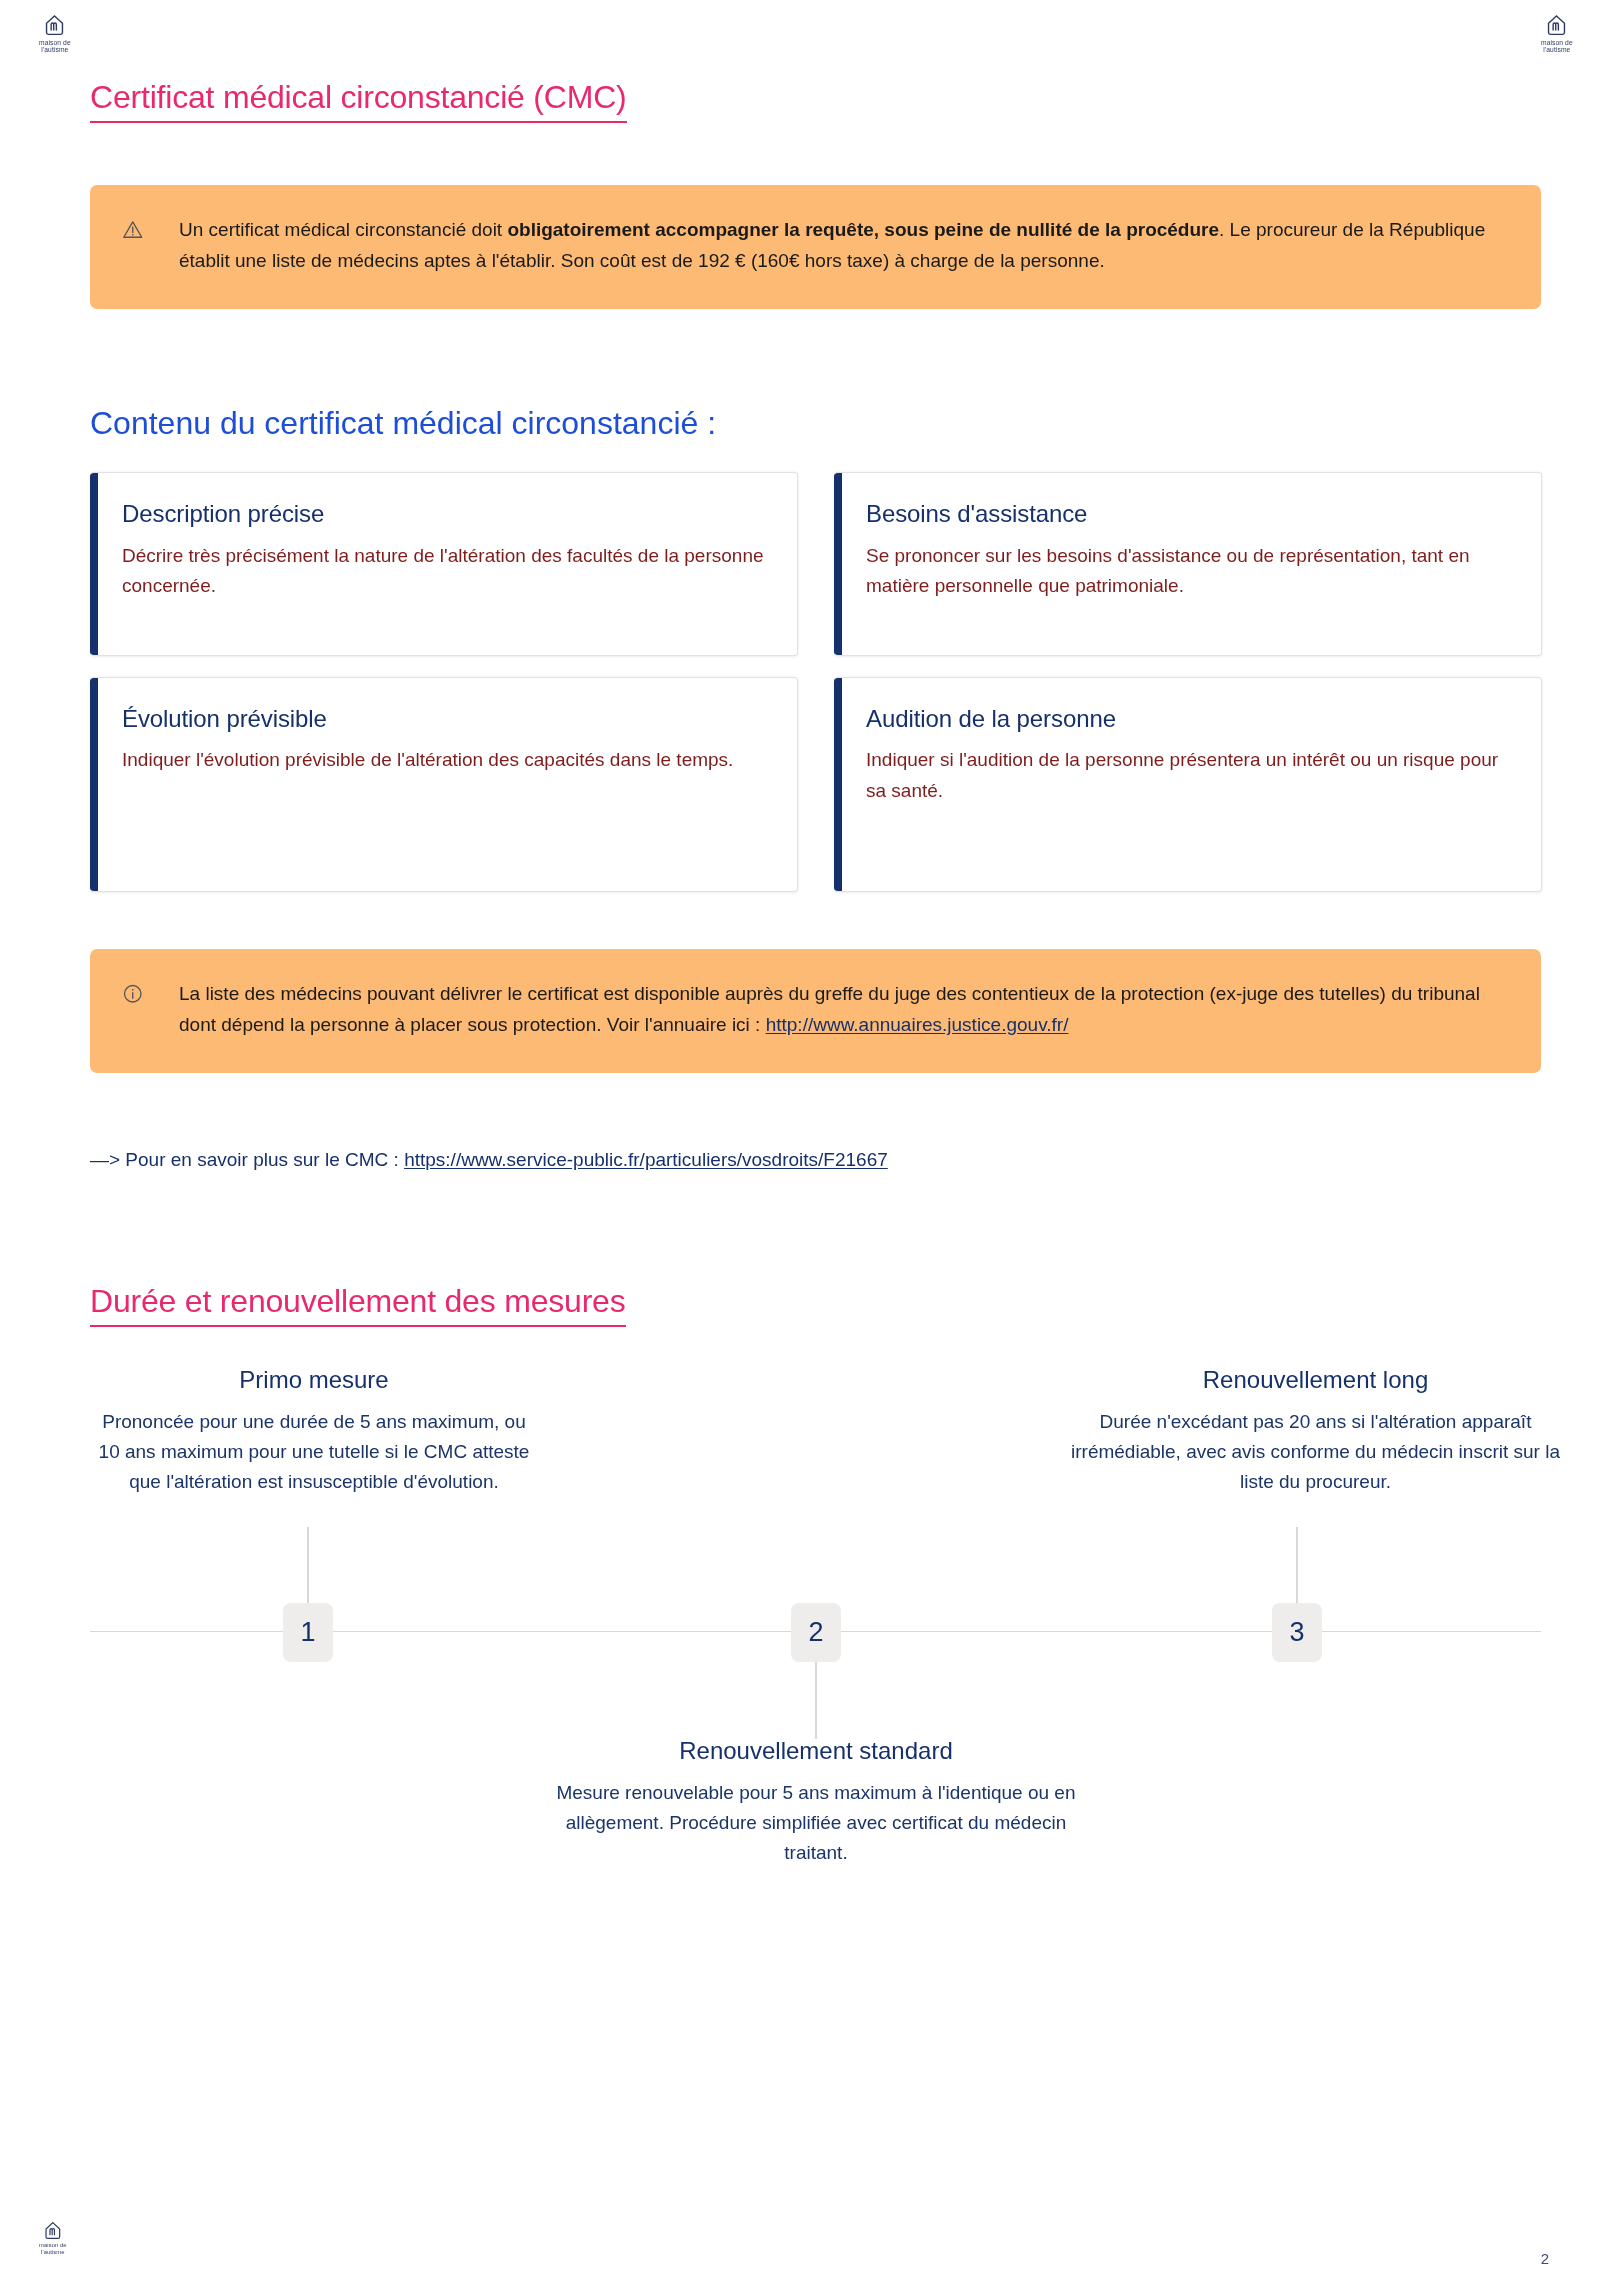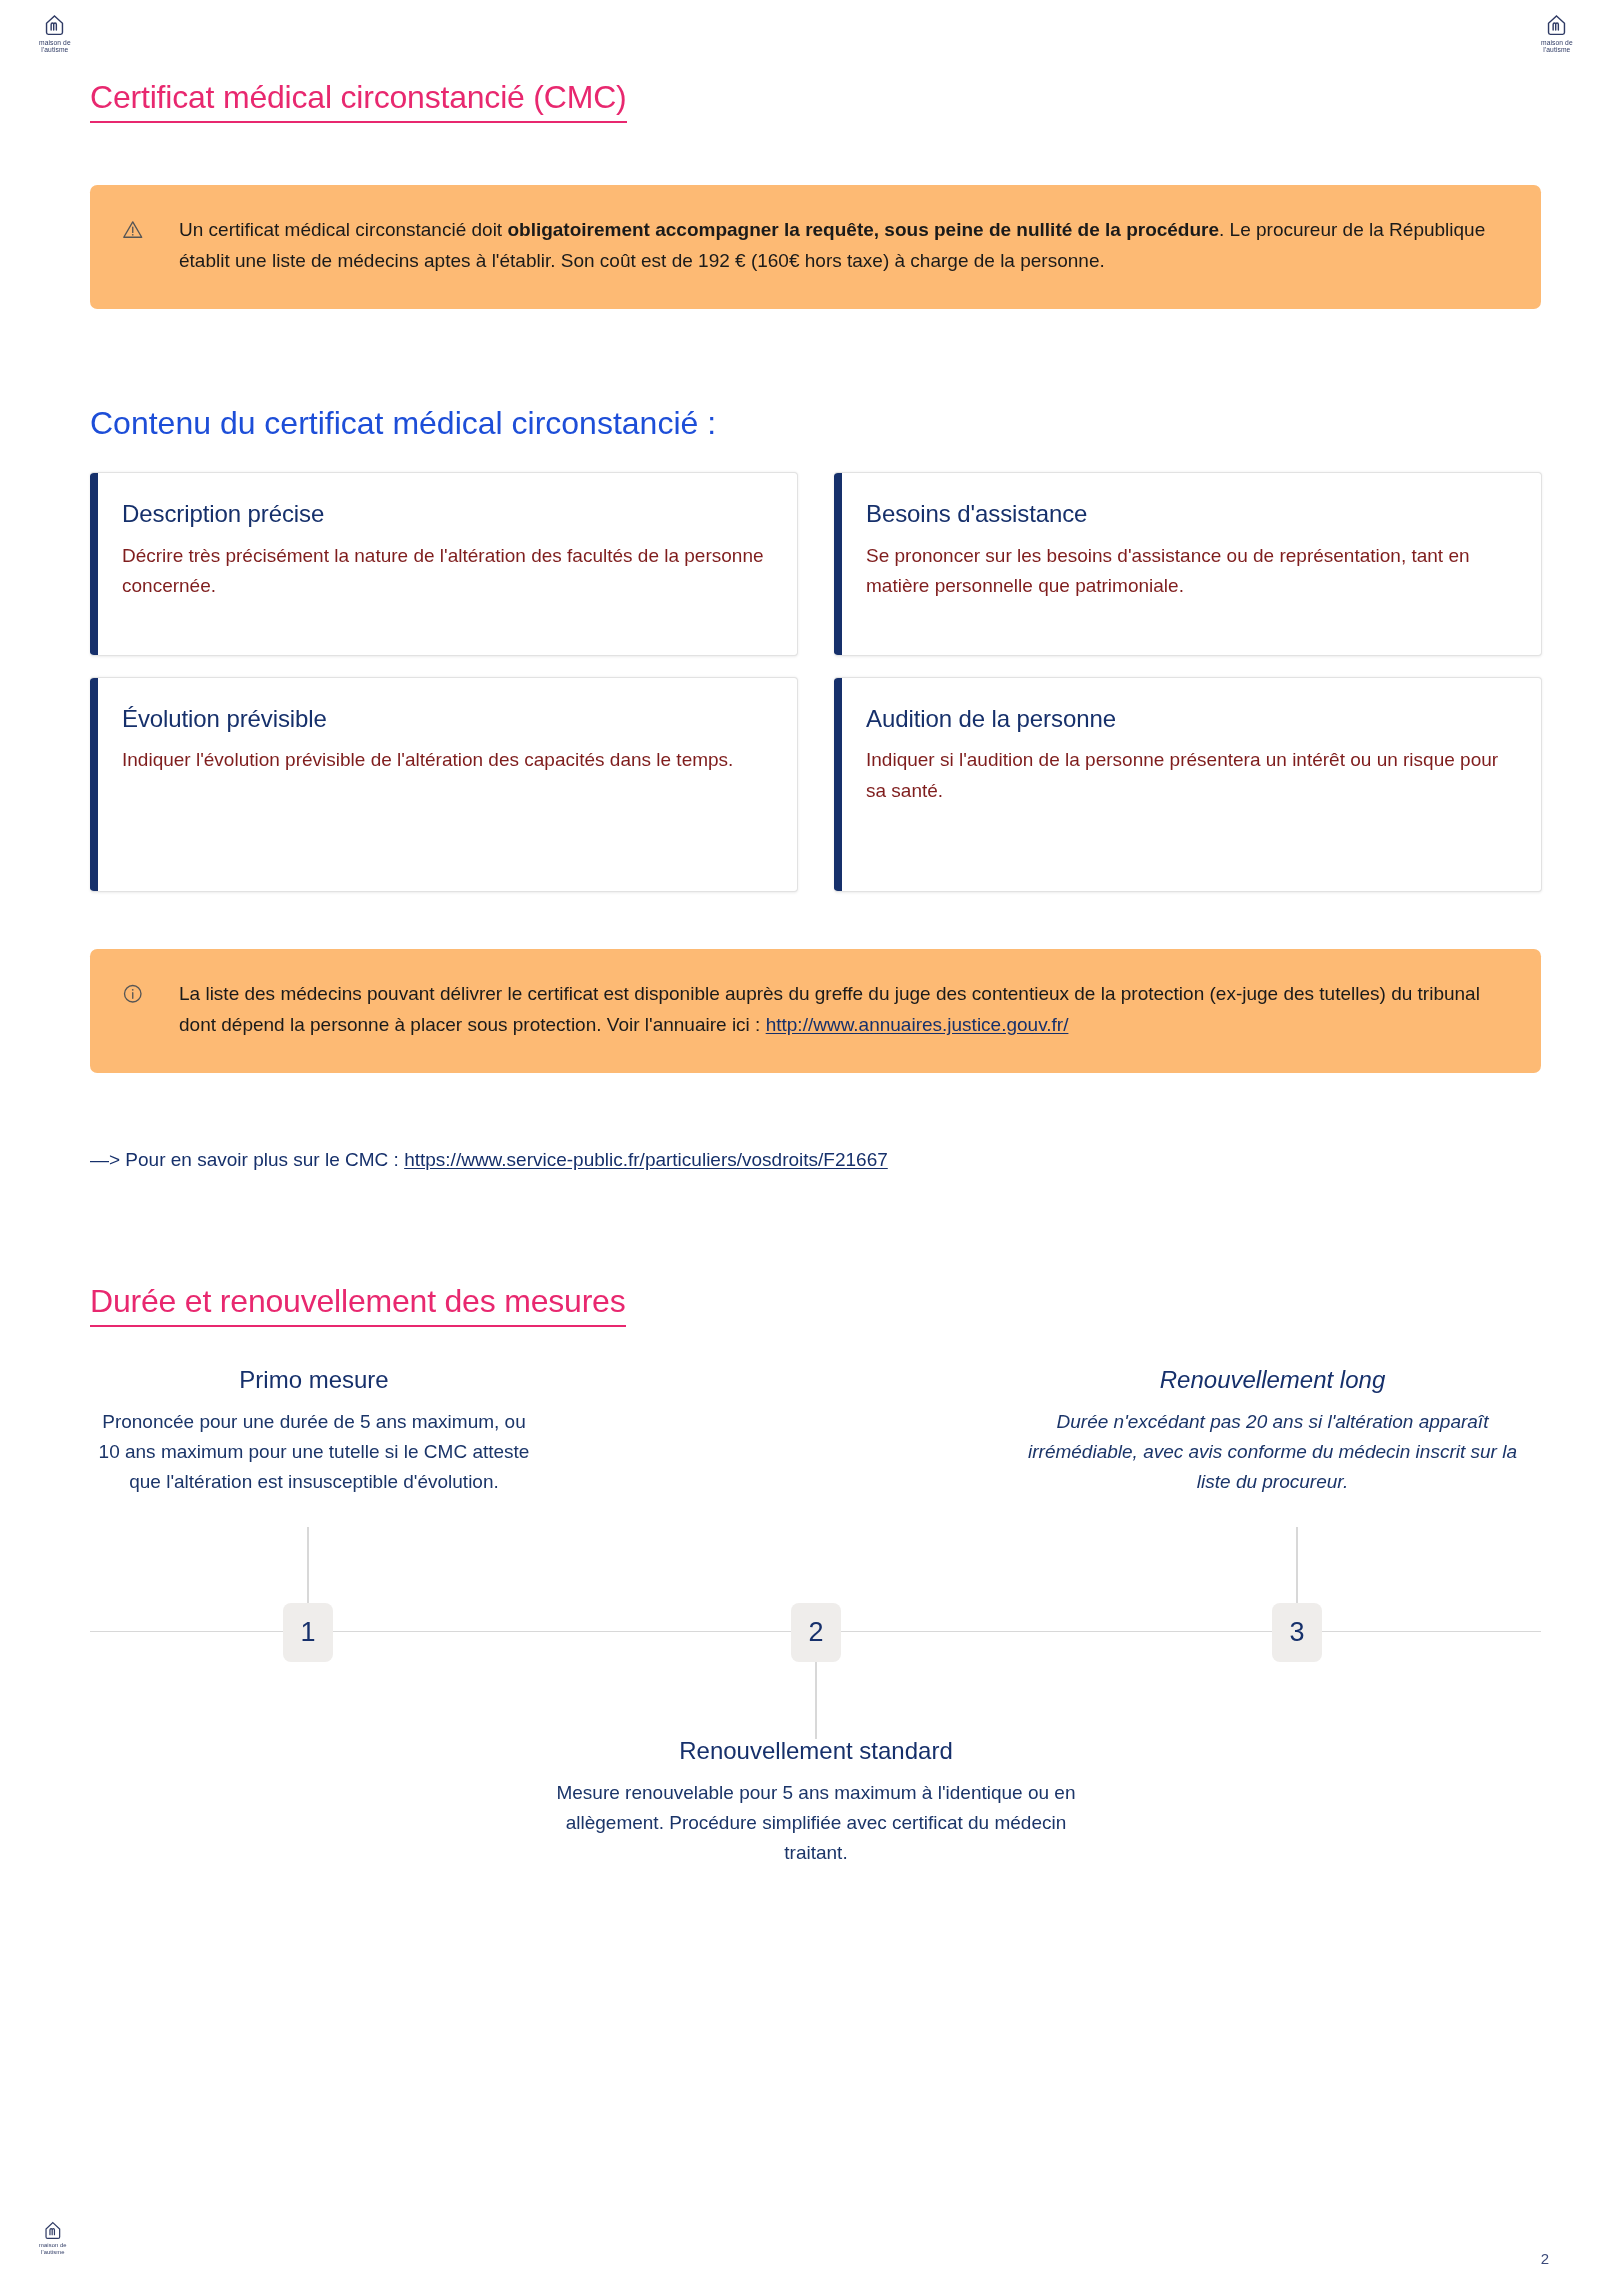--- a/index.html
+++ b/index.html
@@ -221,21 +221,21 @@
   #node-1 { left: 218px; }
   #node-2 { left: 726px; }
   #node-3 { left: 1207px; }
 
   #stem-1 { left: 218px;  top: 184px; height: 77px; }
   #stem-2 { left: 726px;  top: 319px; height: 77px; }
   #stem-3 { left: 1207px; top: 184px; height: 77px; }
 
   #label-1 { left: 0px;   top: 23px;  width: 448px; }
   #label-2 { left: 453px; top: 394px; width: 546px; }
-  #label-3 { left: 925px;top: 23px;  width: 515px; font-style: italic; }
+  #label-3 { left: 968px;top: 23px;  width: 515px; }
 
   
   .page-number {
     position: absolute;
     right: 73px;
     top: 2250px;
     font-size: 15px;
     color: #3B4A7A;
   }
 </style>

